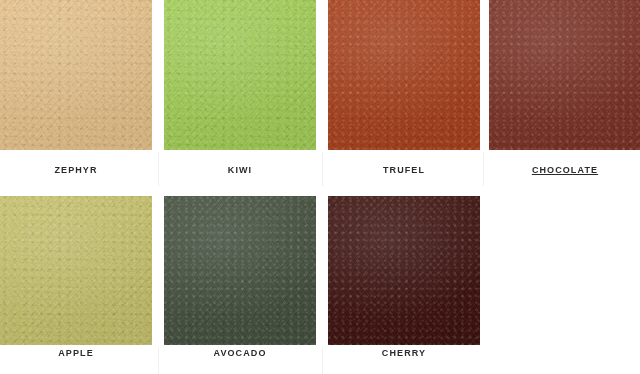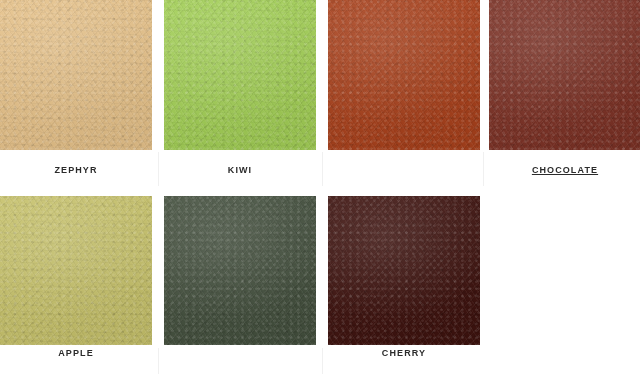--- a/index.html
+++ b/index.html
@@ -123,20 +123,21 @@
         <div class="sheen"></div>
       </div>
       <div class="swatch-label" style="color: rgb(43, 43, 43);">KIWI</div>
     </div>
 
     <div class="swatch-cell c2">
       <div class="swatch-chip" style="background-color: rgb(168, 65, 28);">
         <div class="grain"></div>
         <div class="sheen"></div>
       </div>
+      <div class="swatch-label" style="color: rgb(43, 43, 43);">TRUFEL</div>
     </div>
 
     <div class="swatch-cell c3">
       <div class="swatch-chip" style="background-color: rgb(124, 50, 38);">
         <div class="grain"></div>
         <div class="sheen"></div>
       </div>
       <div class="swatch-label" style="color: rgb(43, 43, 43); text-decoration: underline;">CHOCOLATE</div>
     </div>
 
@@ -150,20 +151,21 @@
         <div class="sheen"></div>
       </div>
       <div class="swatch-label" style="color: rgb(43, 43, 43);">APPLE</div>
     </div>
 
     <div class="swatch-cell c1">
       <div class="swatch-chip" style="background-color: rgb(68, 80, 62);">
         <div class="grain"></div>
         <div class="sheen"></div>
       </div>
+      <div class="swatch-label" style="color: rgb(43, 43, 43);">AVOCADO</div>
     </div>
 
     <div class="swatch-cell c2">
       <div class="swatch-chip" style="background-color: rgb(62, 19, 15);">
         <div class="grain"></div>
         <div class="sheen"></div>
       </div>
       <div class="swatch-label" style="color: rgb(43, 43, 43);">CHERRY</div>
     </div>
 

